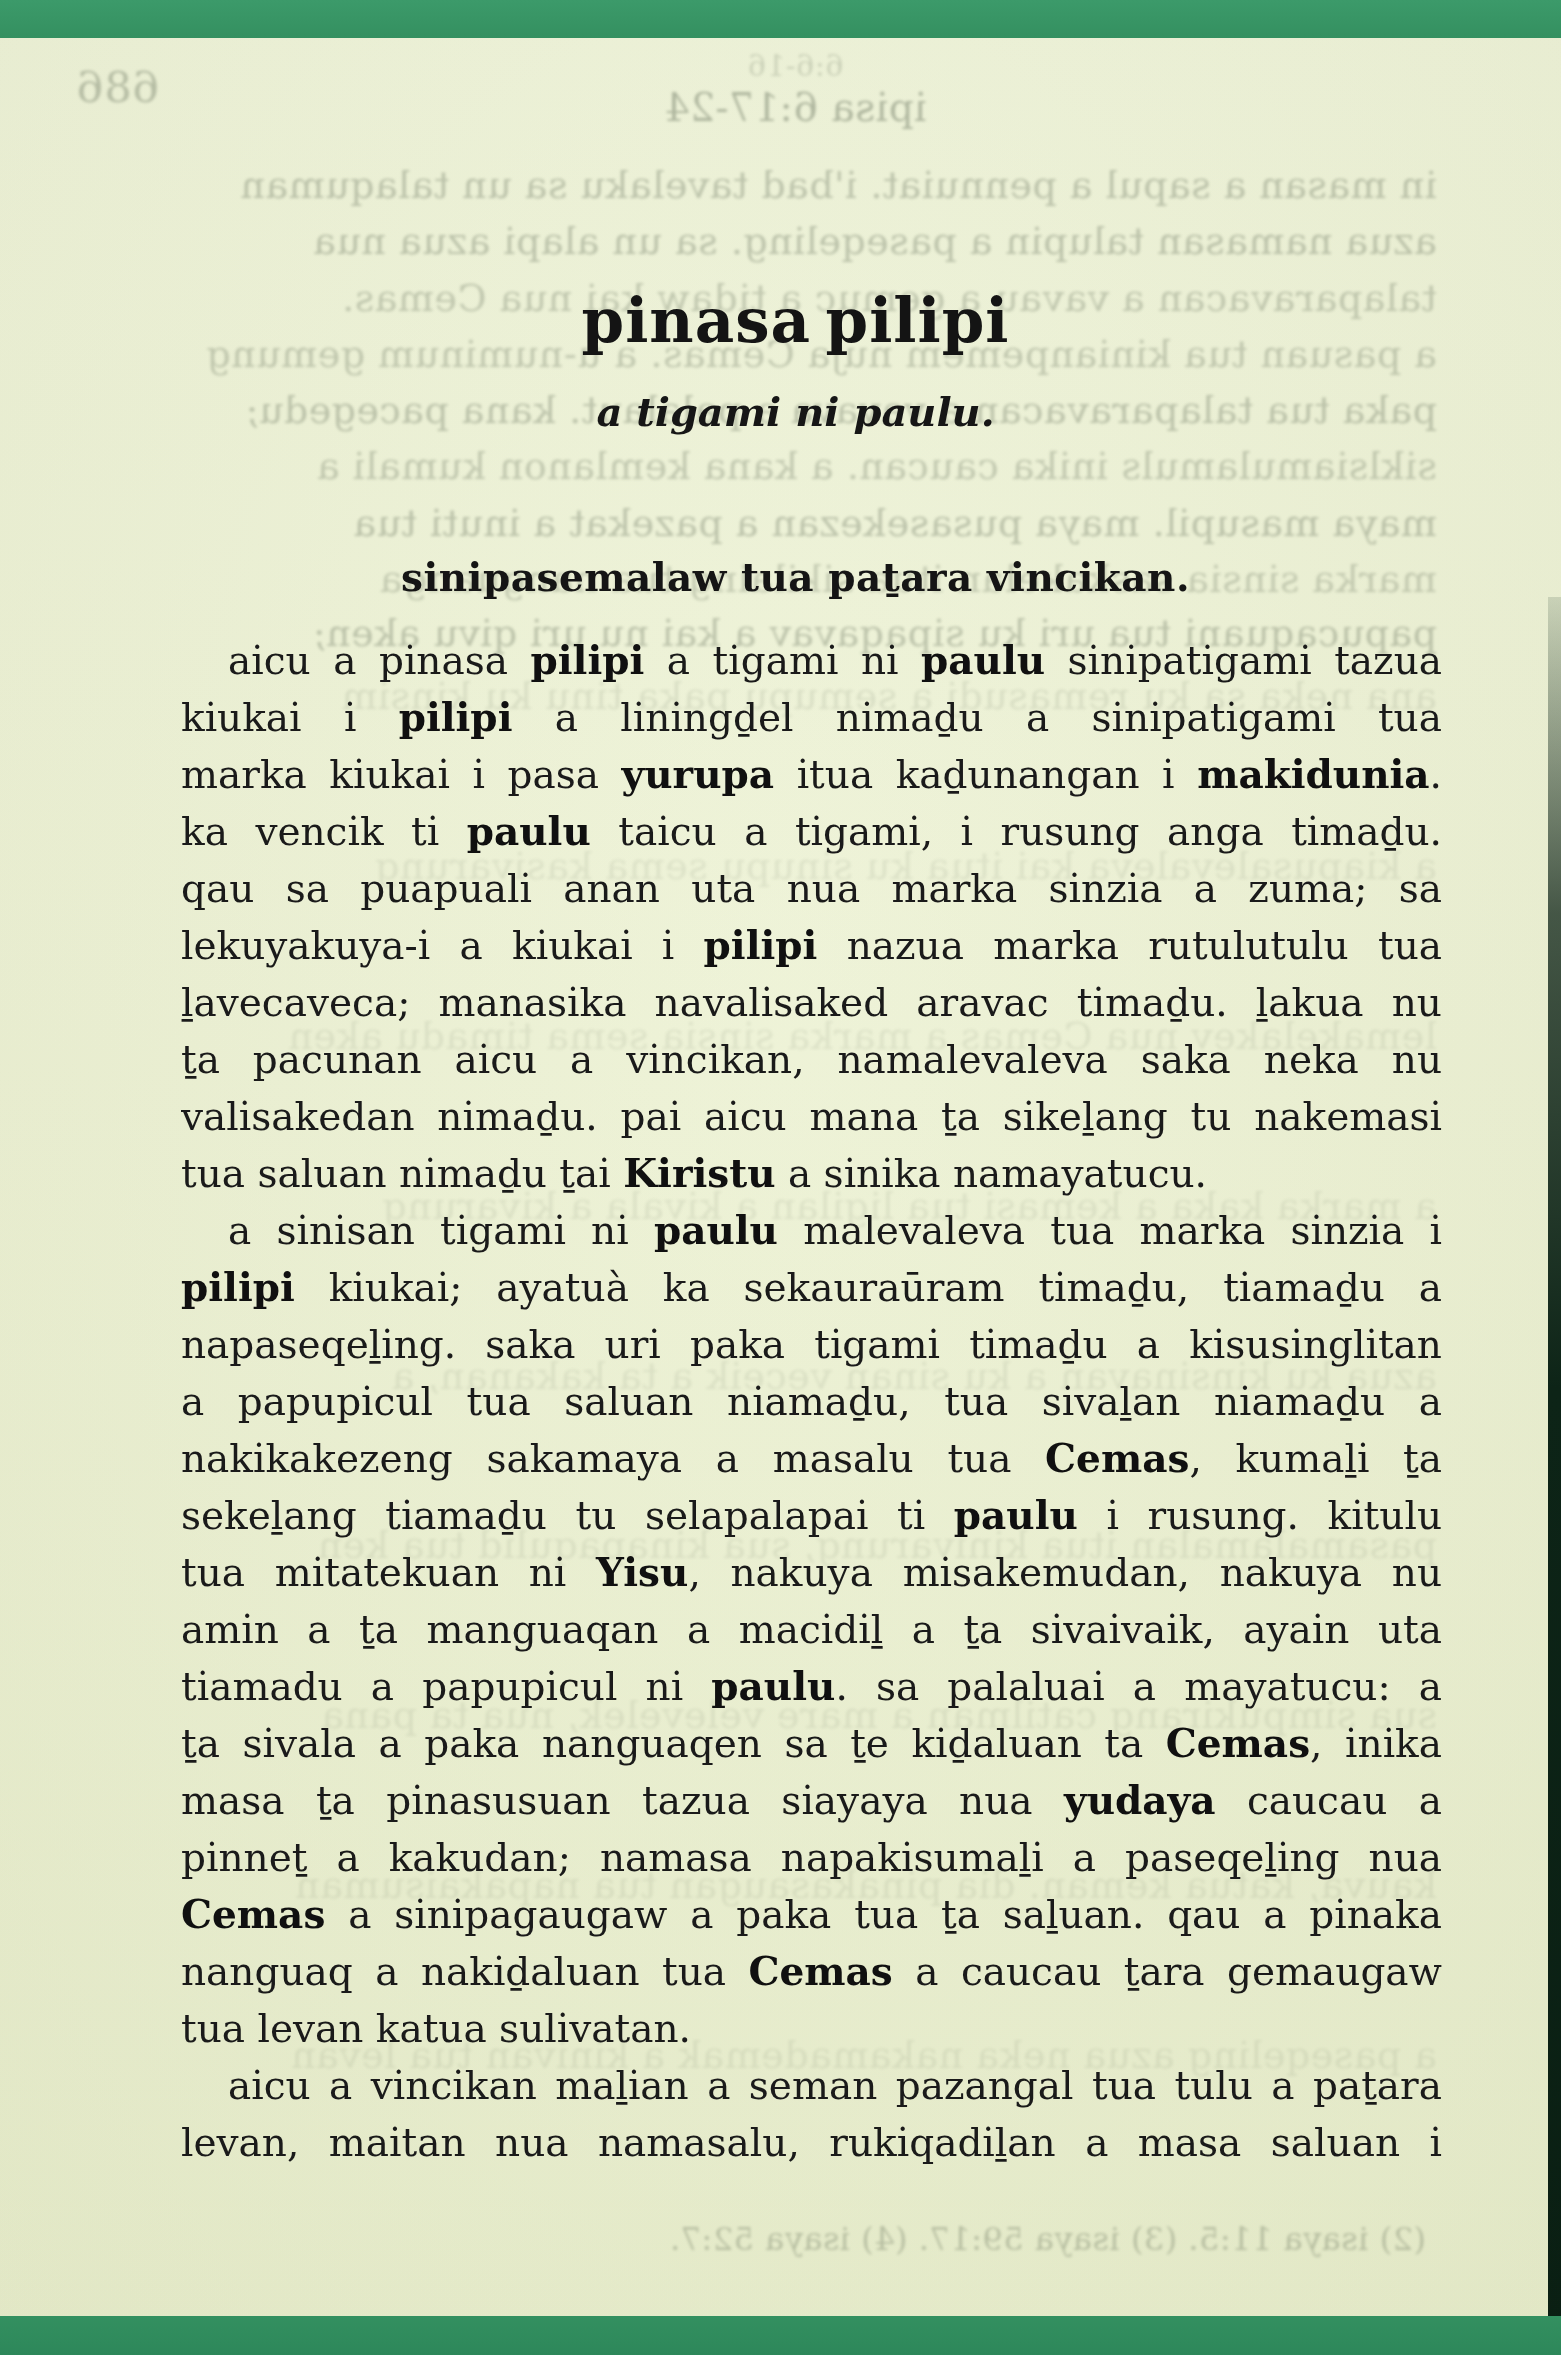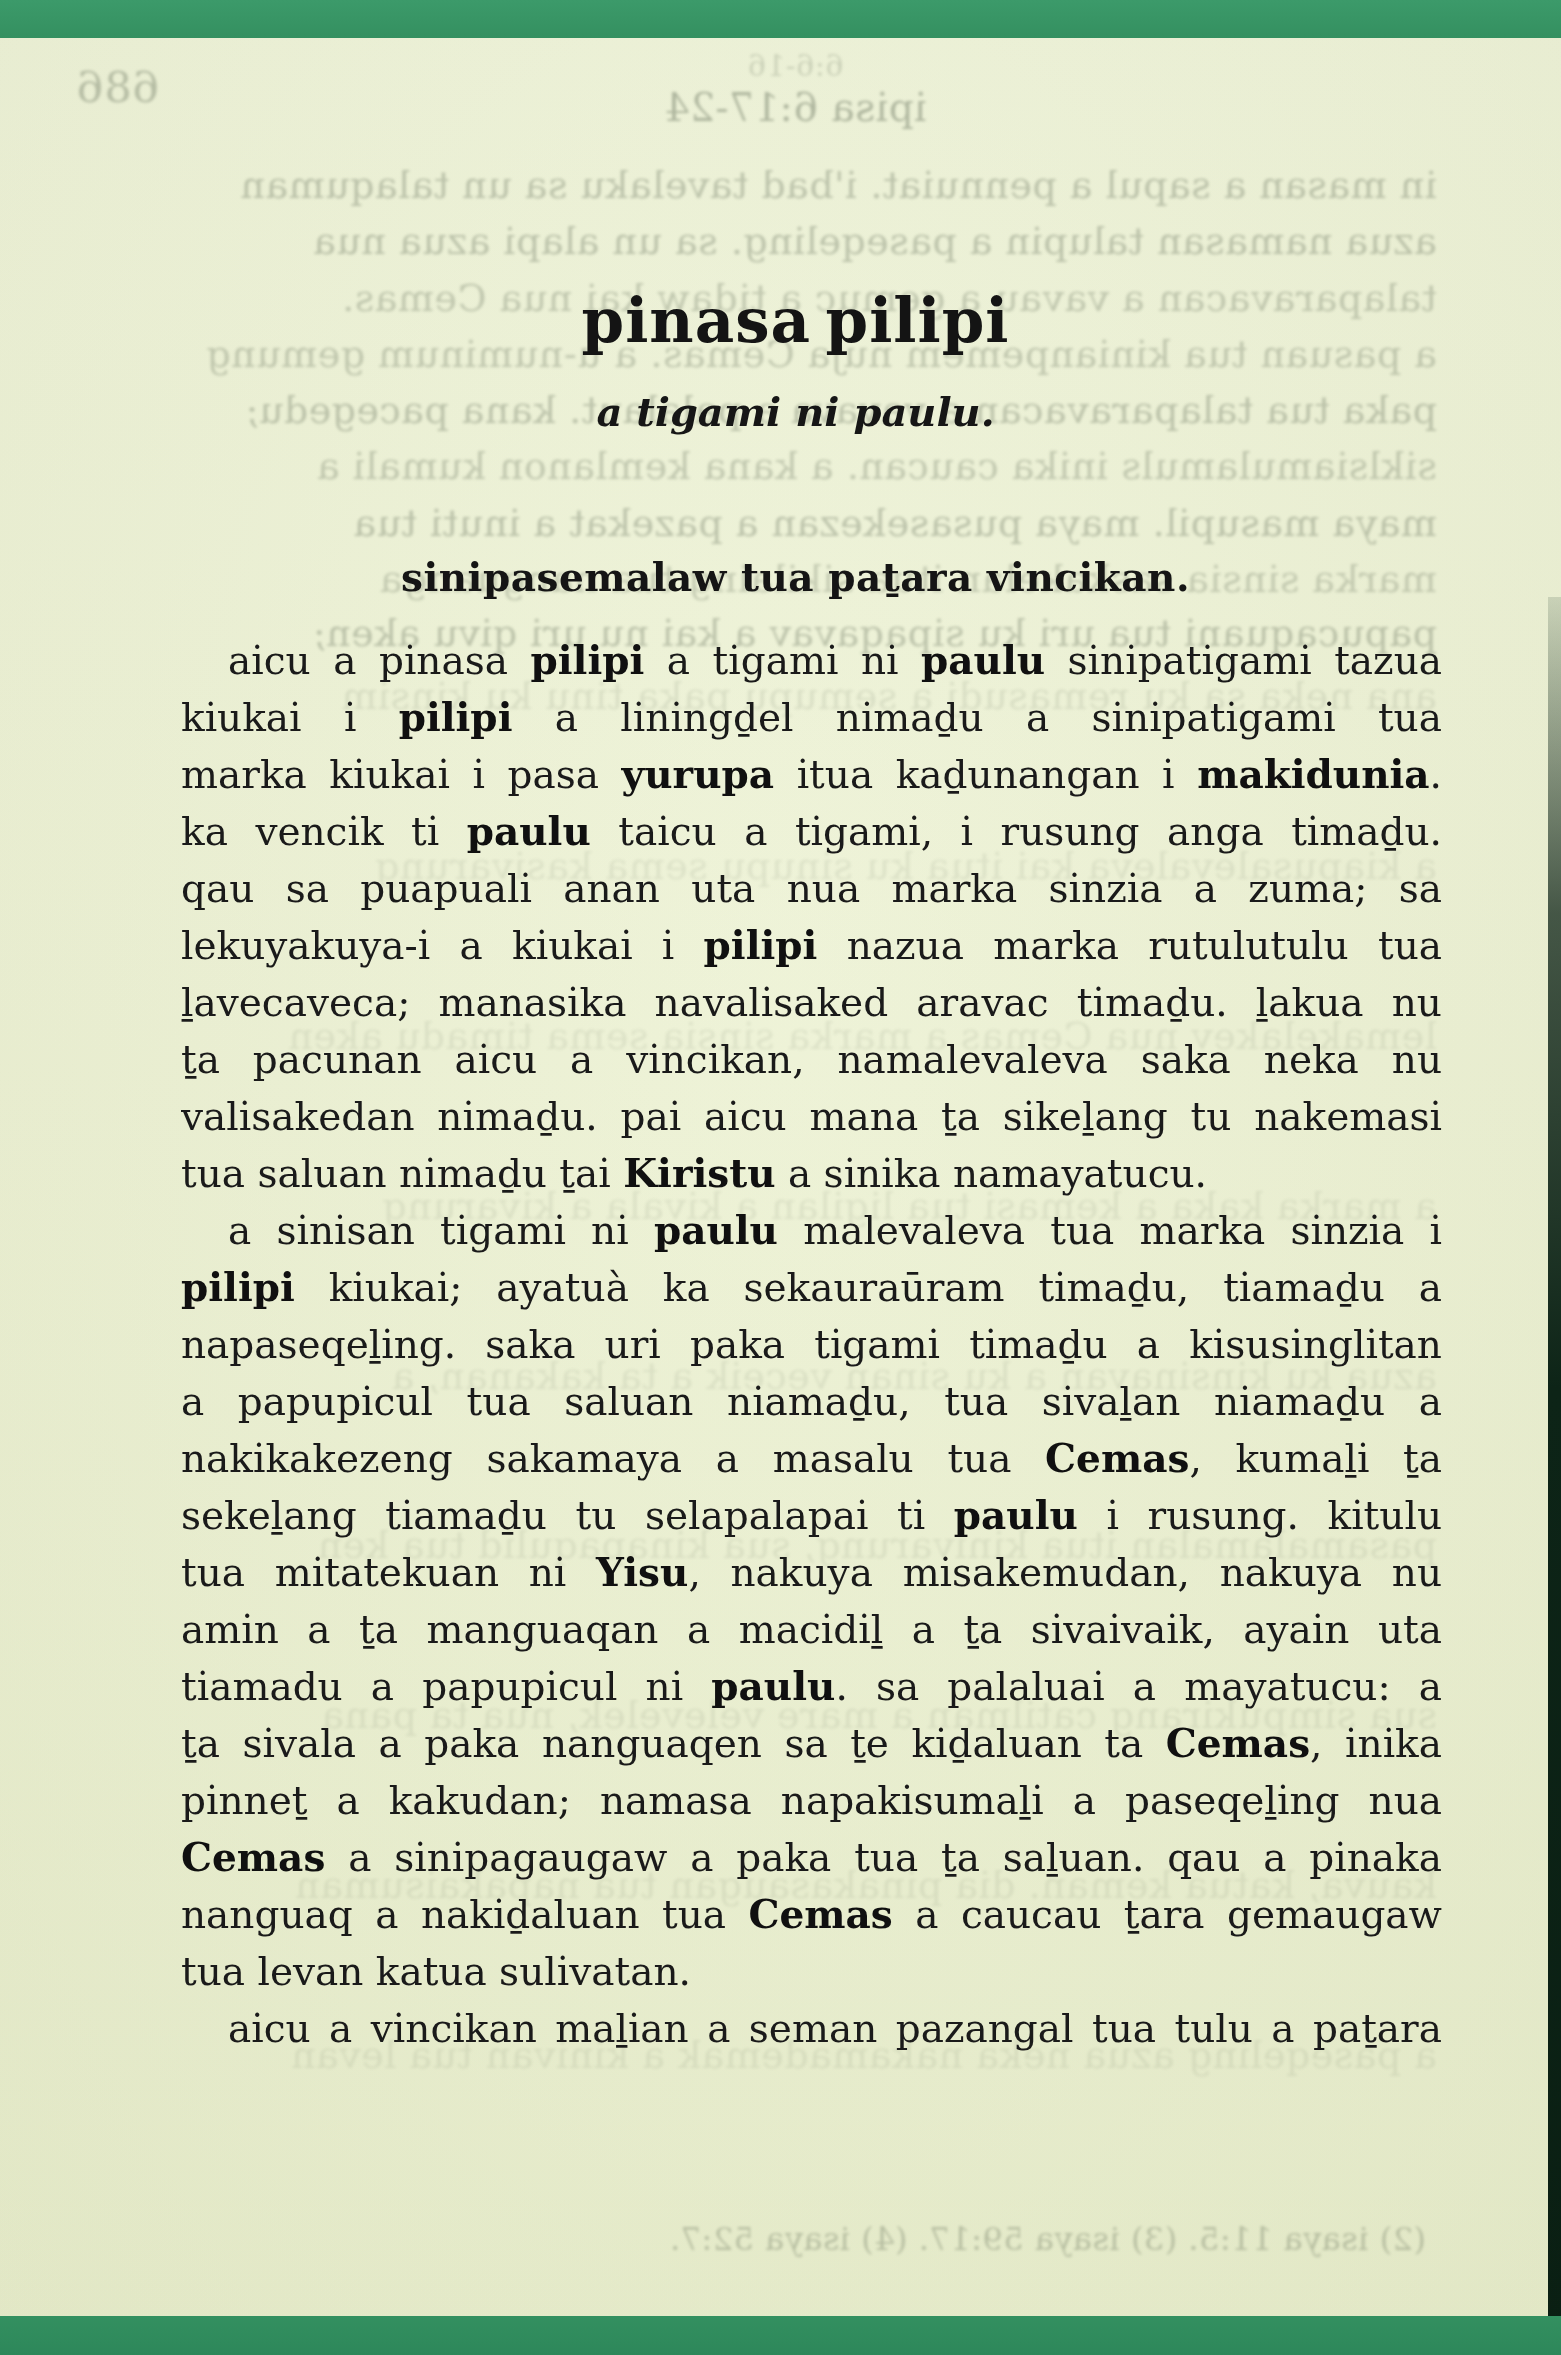--- a/index.html
+++ b/index.html
@@ -178,25 +178,27 @@
         <div class="line indent"><span>a sinisan tigami ni </span><b>paulu</b><span> malevaleva tua marka sinzia i</span></div>
         <div class="line"><b>pilipi</b><span> kiukai; ayatuà ka sekauraūram timaḏu, tiamaḏu a</span></div>
         <div class="line"><span>napaseqeḻing. saka uri paka tigami timaḏu a kisusinglitan</span></div>
         <div class="line"><span>a papupicul tua saluan niamaḏu, tua sivaḻan niamaḏu a</span></div>
         <div class="line"><span>nakikakezeng sakamaya a masalu tua </span><b>Cemas</b><span>, kumaḻi ṯa</span></div>
         <div class="line"><span>sekeḻang tiamaḏu tu selapalapai ti </span><b>paulu</b><span> i rusung. kitulu</span></div>
         <div class="line"><span>tua mitatekuan ni </span><b>Yisu</b><span>, nakuya misakemudan, nakuya nu</span></div>
         <div class="line"><span>amin a ṯa manguaqan a macidiḻ a ṯa sivaivaik, ayain uta</span></div>
         <div class="line"><span>tiamadu a papupicul ni </span><b>paulu</b><span>. sa palaluai a mayatucu: a</span></div>
         <div class="line"><span>ṯa sivala a paka nanguaqen sa ṯe kiḏaluan ta </span><b>Cemas</b><span>, inika</span></div>
+        <div class="line"><span>masa ṯa pinasusuan tazua siayaya nua </span><b>yudaya</b><span> caucau a</span></div>
         <div class="line"><span>pinneṯ a kakudan; namasa napakisumaḻi a paseqeḻing nua</span></div>
         <div class="line"><b>Cemas</b><span> a sinipagaugaw a paka tua ṯa saḻuan. qau a pinaka</span></div>
         <div class="line"><span>nanguaq a nakiḏaluan tua </span><b>Cemas</b><span> a caucau ṯara gemaugaw</span></div>
         <div class="line nojust"><span>tua levan katua sulivatan.</span></div>
         <div class="line indent"><span>aicu a vincikan maḻian a seman pazangal tua tulu a paṯara</span></div>
+        <div class="line"><span>levan, maitan nua namasalu, rukiqadiḻan a masa saluan i</span></div>
       </div>
   </div>
 
   <div class="edge-right"></div>
 
   <div class="band band-bottom"></div>
 
 </div>
 
 

